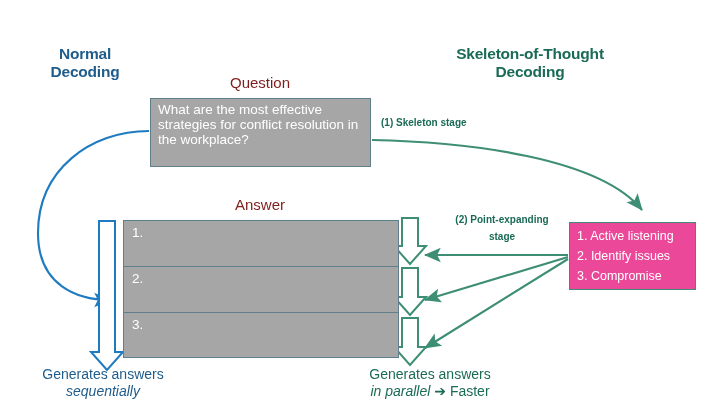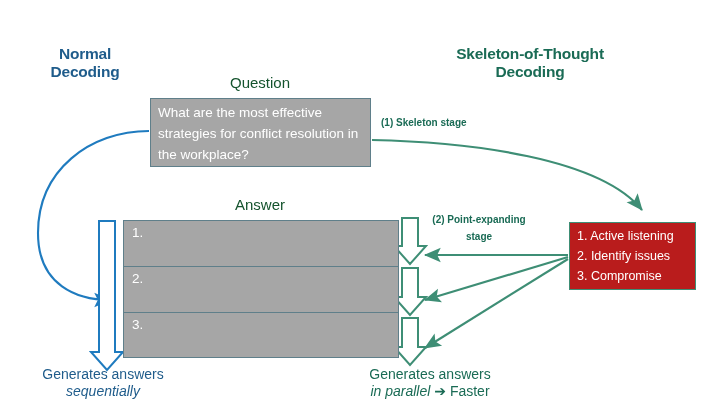--- a/index.html
+++ b/index.html
@@ -5,49 +5,49 @@
   html,body{margin:0;padding:0;background:#ffffff;}
   body{width:720px;height:412px;position:relative;overflow:hidden;
        font-family:"Liberation Sans",sans-serif;}
   #stage{position:absolute;left:0;top:0;width:720px;height:320px;}
 
   .hdr{position:absolute;font-weight:bold;font-size:15.5px;line-height:18px;
        text-align:center;letter-spacing:-0.2px;}
   #hdr-normal{left:20px;top:45px;width:130px;color:#1F5C8B;}
   #hdr-sot{left:400px;top:45px;width:260px;color:#1A6B55;}
 
-  .caplabel{position:absolute;font-size:15px;color:#14532d;text-align:center;}
+  .caplabel{position:absolute;font-size:15px;color:#7f1d1d;text-align:center;}
   #lbl-question{left:170px;top:74px;width:180px;}
   #lbl-answer{left:175px;top:196px;width:170px;}
 
   
   #qbox{position:absolute;left:150px;top:98px;width:221px;height:69px;
         background:#a6a6a6;border:1px solid #5f7f8a;box-sizing:border-box;
-        color:#ffffff;font-size:13.5px;line-height:21px;padding:3px 0 0 7px;}
+        color:#ffffff;font-size:13.5px;line-height:15px;padding:3px 0 0 7px;}
 
   
   #abox{position:absolute;left:123px;top:220px;width:276px;height:138px;
         border:1px solid #5f7f8a;box-sizing:border-box;background:#a6a6a6;}
   .arow{height:46px;box-sizing:border-box;color:#ffffff;font-size:13.5px;
         line-height:20px;padding:2px 6px 0 8px;border-bottom:1px solid #5f7f8a;
         display:flex;}
   .arow:last-child{border-bottom:none;}
   .anum{width:17px;flex:none;}
   .atxt{flex:1;}
 
   
   #sbox{position:absolute;left:569px;top:222px;width:127px;height:68px;
-        background:#b91c1c;border:1px solid #3E8E75;box-sizing:border-box;
+        background:#ec4899;border:1px solid #3E8E75;box-sizing:border-box;
         color:#ffffff;font-size:12.5px;line-height:20px;padding:3px 0 0 7px;}
 
   
   .stagelbl{position:absolute;font-weight:bold;font-size:10px;
             color:#1A6B55;line-height:17px;}
   #lbl-stage1{left:381px;top:114px;width:160px;}
-  #lbl-stage2{left:409px;top:211px;width:140px;text-align:center;}
+  #lbl-stage2{left:432px;top:211px;width:140px;text-align:center;}
 
   
   .caption{position:absolute;font-size:14px;line-height:17px;text-align:center;}
   #cap-left{left:18px;top:366px;width:170px;color:#1F5C8B;}
   #cap-right{left:330px;top:366px;width:200px;color:#1A6B55;}
   .cap-it{font-style:italic;}
 
   svg{position:absolute;left:0;top:0;width:720px;height:412px;overflow:visible;}
 </style>
 </head>

